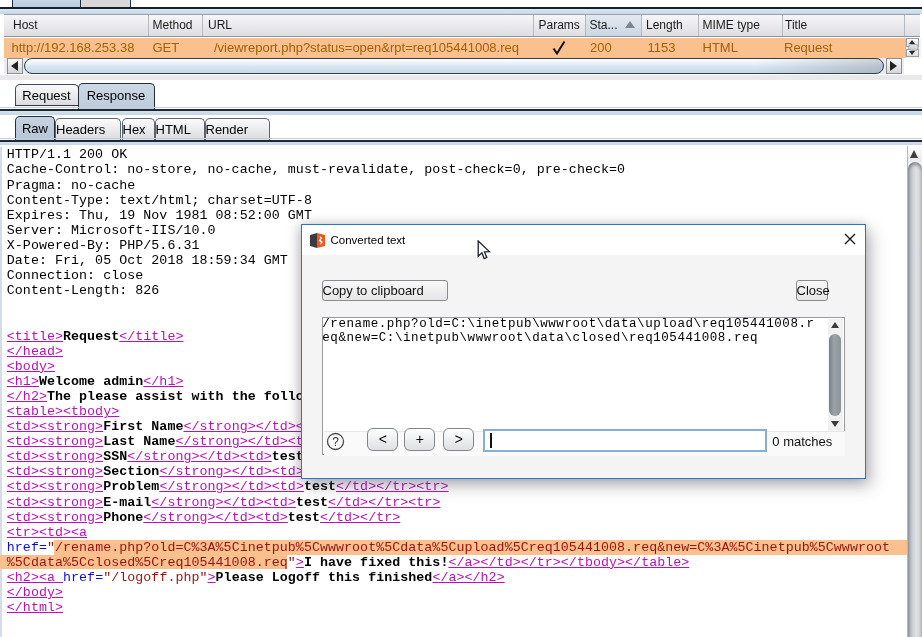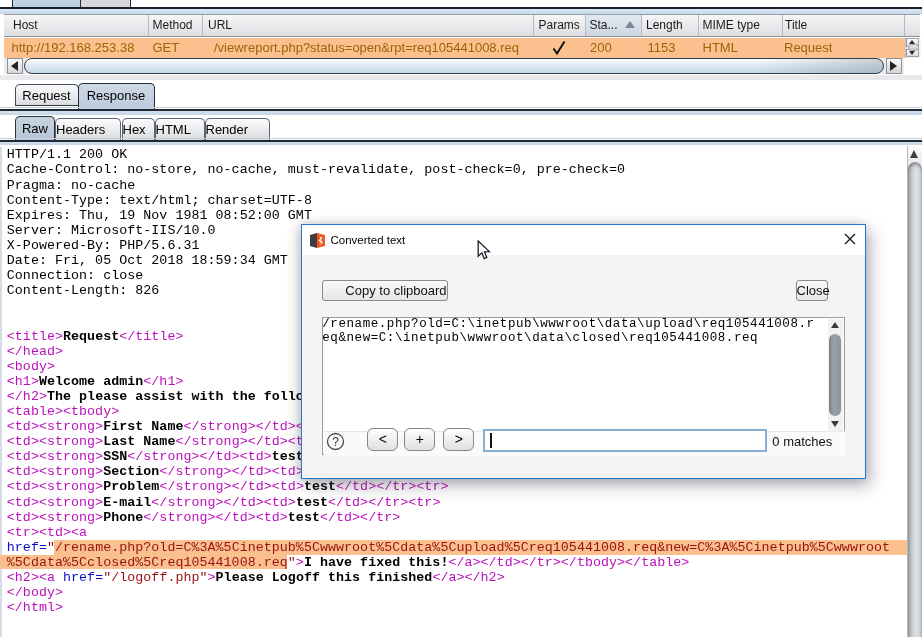--- a/index.html
+++ b/index.html
@@ -46,37 +46,37 @@
 
 #tabRaw{left:15px;top:116px;width:40px;height:26px;line-height:23px;
   background:linear-gradient(#c8d3e0,#b4c4d6);border:1.5px solid #22303e;border-bottom:none;border-radius:5px 5px 0 0;}
 .stab{position:absolute;top:117.5px;height:23px;line-height:22px;box-sizing:border-box;
   font-size:13px;background:linear-gradient(#fbfbfb,#dadce0);border:1.4px solid #5a6673;border-bottom:1.4px solid #2a3745;border-radius:5px 5px 0 0;}
 #sline{left:0;top:139.8px;width:922px;height:2.1px;background:#1f2936;}
 #sstrip{left:0;top:141.9px;width:922px;height:2.9px;background:linear-gradient(#d4e1ee,#c6d6e6);}
 
 #content{left:6.8px;top:147.4px;font-family:"Liberation Mono",monospace;font-size:13.3px;letter-spacing:0.05px;line-height:15.09px;white-space:pre;color:#000;}
 #content b{font-weight:bold;color:#000;}
-.tg{color:#bb10bb;}
+.tg{color:#bb10bb;text-decoration:underline;}
 .at{color:#0d0dd0;}
 .st{color:#991111;}
 #hl1{left:53.5px;top:540px;width:853px;height:14.7px;background:#fac08e;}
 #hl2{left:0px;top:554.7px;width:286.5px;height:14.8px;background:#fac08e;}
 
 #vsbtrack{left:906.6px;top:145.8px;width:15.4px;height:491.2px;background:#f4f4f5;border-left:1px solid #b6b6bc;box-sizing:border-box;}
 #vsbup{left:907.6px;top:145.5px;width:14.4px;height:16px;background:linear-gradient(#fdfdfd,#ebebee);border:none;}
 #vsbthumb{left:907.6px;top:162px;width:14.4px;height:475px;border-radius:7px 7px 0 0;box-shadow:inset 0 3px 3px rgba(60,65,75,0.45);
   background:linear-gradient(90deg,#9fa5ab,#cdd1d5 35%,#dfe2e5 60%,#c6cace);}
 
 #dlg{left:300.5px;top:223.5px;width:565px;height:255px;background:#f4f4f5;
   border:1.6px solid #2579cc;box-sizing:border-box;box-shadow:5px 7px 15px rgba(60,60,75,0.35),-5px 2px 10px rgba(60,60,75,0.15),0 -2px 8px rgba(60,60,75,0.10);}
 #dlgtitle{left:0;top:0;width:100%;height:30px;background:#fff;}
 #dlgtext{left:29px;top:9px;font-size:11.5px;color:#000;}
 #dlgx{left:541px;top:7px;width:14px;height:14px;}
-.btn{position:absolute;box-sizing:border-box;text-align:right;font-size:13px;color:#111;
+.btn{position:absolute;box-sizing:border-box;text-align:left;font-size:13px;color:#111;
   background:linear-gradient(#f9f9f9,#e6e6e8);border:1px solid #8a8a8f;border-radius:3px;}
 #btncopy{left:20px;top:55px;width:126px;height:21.5px;line-height:20px;}
 #btnclose{left:494px;top:55px;width:32px;height:21.5px;line-height:20px;}
 #srchbox{left:20.3px;top:92.7px;width:523px;height:138px;background:#fff;border:1px solid #9a9aa0;box-sizing:border-box;}
 #tatext{left:-0.5px;top:-0.6px;font-family:"Liberation Mono",monospace;font-size:12.5px;letter-spacing:0.57px;line-height:13.9px;white-space:pre;color:#000;}
 #tasb{position:absolute;right:1px;top:1px;width:15px;height:112px;background:#f1f1f2;}
 #tathumb{position:absolute;left:1.5px;top:15px;width:12px;height:82px;background:linear-gradient(90deg,#777f87,#9aa2aa 40%,#8a929a);border-radius:6px;}
 #ctlrow{position:absolute;left:1px;top:113.3px;width:521px;height:23.5px;background:#fafafa;border-top:1px solid rgba(0,0,0,0.07);}
 .sbtn{position:absolute;top:-4.5px;width:31px;height:23px;box-sizing:border-box;text-align:center;line-height:21px;
   font-size:14px;background:linear-gradient(#fefefe,#dee0e3);border:1px solid #82868c;border-radius:6px;}

